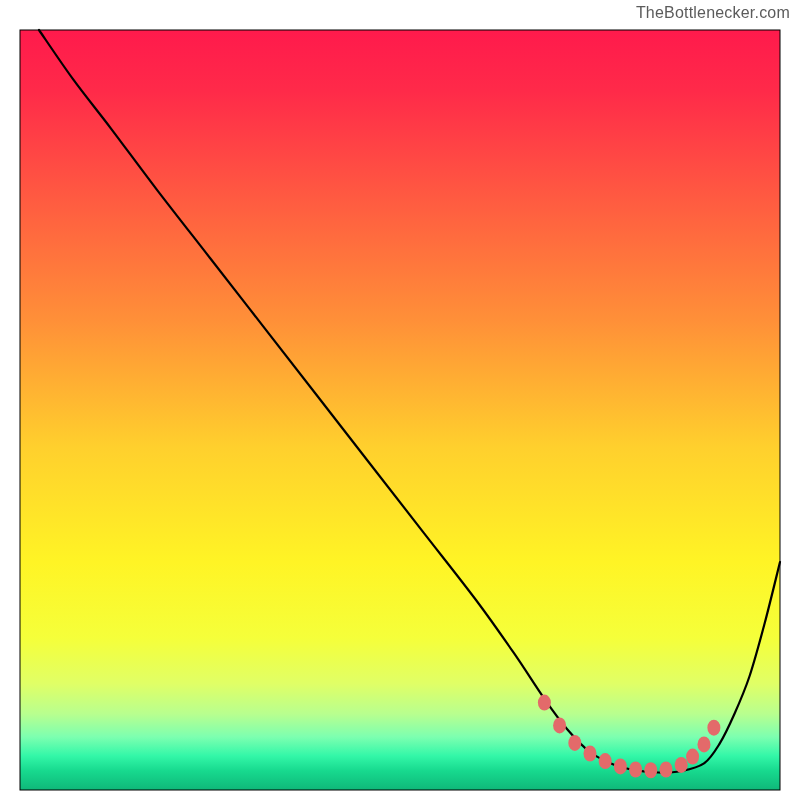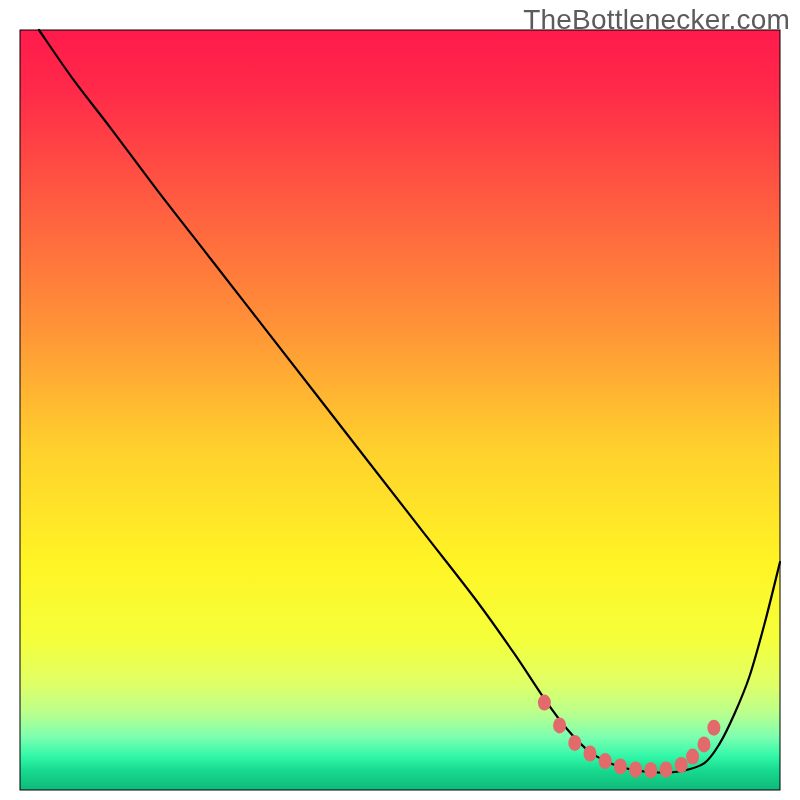--- a/index.html
+++ b/index.html
@@ -13,21 +13,21 @@
   }
   .frame {
     position: relative;
     width: 800px;
     height: 800px;
   }
   .watermark {
     position: absolute;
     top: 4px;
     right: 10px;
-    font-size: 28px;
+    font-size: 16px;
     color: #5b5b5b;
     font-weight: 500;
     letter-spacing: 0.2px;
     user-select: none;
   }
   svg.plot {
     position: absolute;
     left: 0;
     top: 0;
   }

